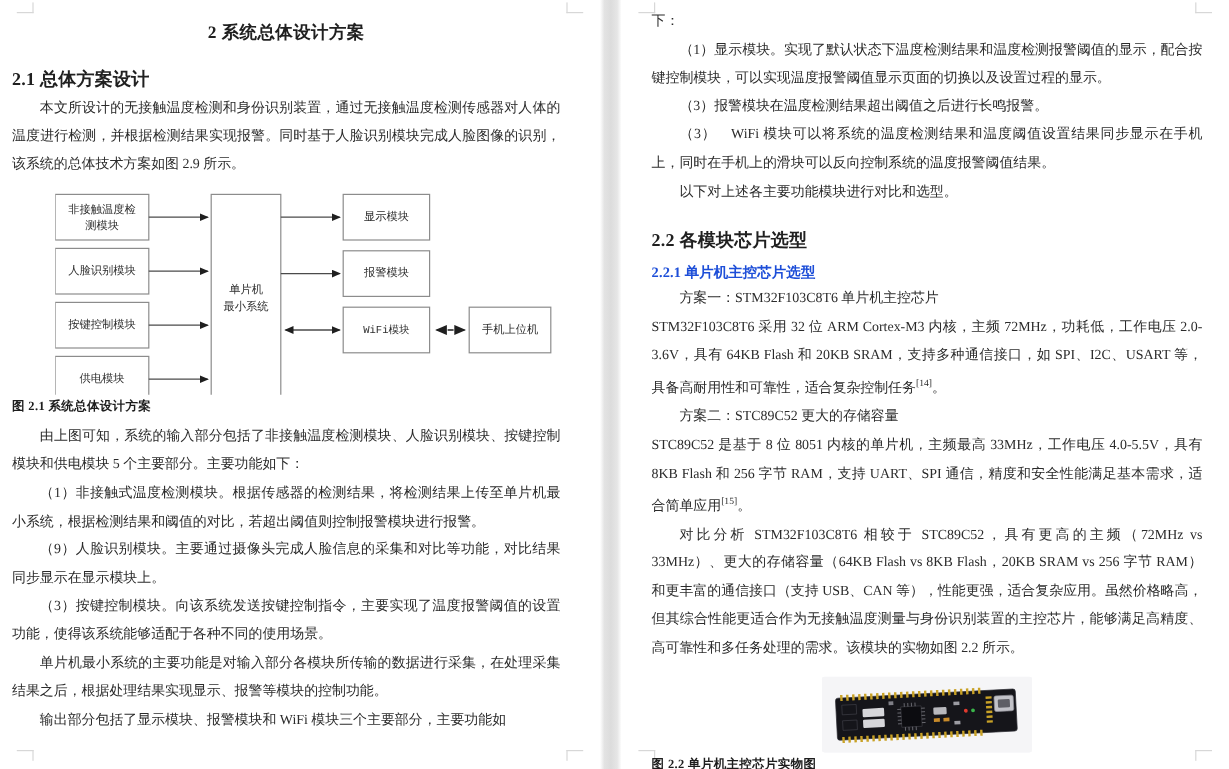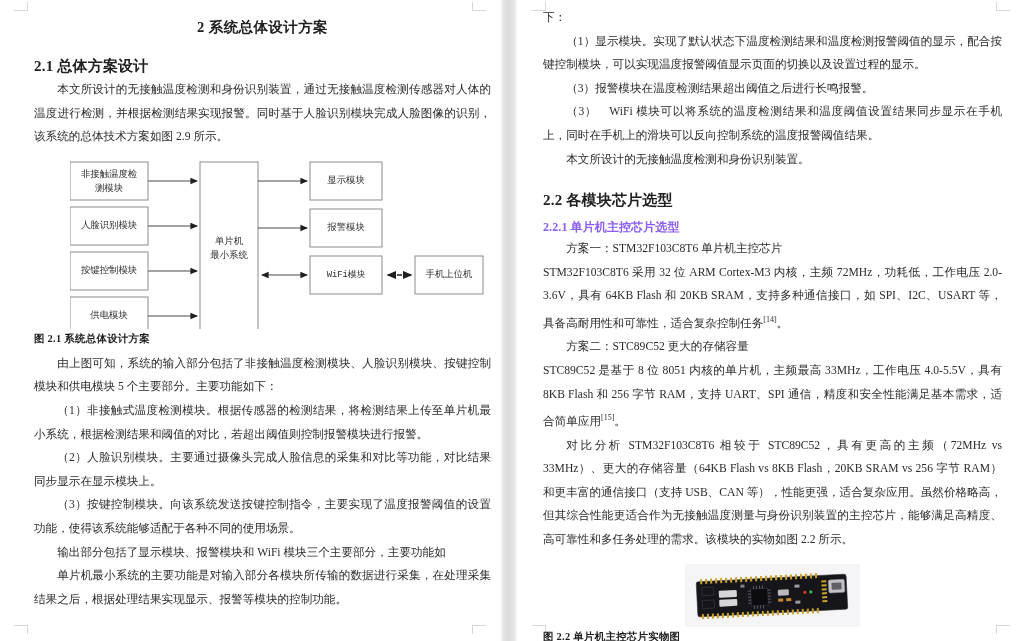--- a/index.html
+++ b/index.html
@@ -35,21 +35,21 @@
     height: 641px;
     background: linear-gradient(to right, #ffffff 0%, #e3e3e3 20%, #dcdcdc 50%, #e6e6e6 80%, #ffffff 100%);
     flex: 0 0 18px;
   }
   .page-right { width: 506px; }
 
   .page-body {
     position: absolute;
     box-sizing: border-box;
   }
-  .page-left .page-body  { left: 34px;  top: 6px; width: 457px; }
+  .page-left .page-body  { left: 10px;  top: 6px; width: 457px; }
   .page-right .page-body { left: 25px;  top: 6px; width: 459px; }
 
   
   .h1 {
     text-align: center;
     font-size: 14.5px;
     font-weight: bold;
     letter-spacing: 0.4px;
     margin: 12px 0 0 0;
     color: #202020;
@@ -58,21 +58,21 @@
     font-size: 15px;
     font-weight: bold;
     margin: 20px 0 2px 0;
     color: #202020;
     letter-spacing: 0.2px;
   }
   .h3 {
     font-size: 12px;
     font-weight: bold;
     margin: 9px 0 1px 0;
-    color: #8b5cf6;
+    color: #1d4ed8;
     letter-spacing: 0.1px;
   }
   p.body {
     font-size: 11.6px;
     line-height: 23.6px;
     margin: 0;
     text-align: justify;
     text-justify: inter-ideograph;
     text-indent: 2em;
     color: #2b2b2b;
@@ -232,24 +232,24 @@
           <text class="dg-text mono" x="276" y="116">WiFi模块</text>
 
           <text class="dg-text" x="379" y="116">手机上位机</text>
         </svg>
       </div>
 
       <div class="figcaption">图 2.1  系统总体设计方案</div>
 
       <p class="body" style="margin-top:6px;">由上图可知，系统的输入部分包括了非接触温度检测模块、人脸识别模块、按键控制模块和供电模块 5 个主要部分。主要功能如下：</p>
       <p class="body">（1）非接触式温度检测模块。根据传感器的检测结果，将检测结果上传至单片机最小系统，根据检测结果和阈值的对比，若超出阈值则控制报警模块进行报警。</p>
-      <p class="body">（2）人脸识别模块。主要通过摄像头完成人脸信息的采集和对比等功能，对比结果同步显示在显示模块上。</p>
+      <p class="body">（9）人脸识别模块。主要通过摄像头完成人脸信息的采集和对比等功能，对比结果同步显示在显示模块上。</p>
       <p class="body">（3）按键控制模块。向该系统发送按键控制指令，主要实现了温度报警阈值的设置功能，使得该系统能够适配于各种不同的使用场景。</p>
+      <p class="body">单片机最小系统的主要功能是对输入部分各模块所传输的数据进行采集，在处理采集结果之后，根据处理结果实现显示、报警等模块的控制功能。</p>
       <p class="body">输出部分包括了显示模块、报警模块和 WiFi 模块三个主要部分，主要功能如</p>
-      <p class="body">单片机最小系统的主要功能是对输入部分各模块所传输的数据进行采集，在处理采集结果之后，根据处理结果实现显示、报警等模块的控制功能。</p>
     </div>
   </div>
 
   <div class="page-gutter"></div>
 
   <div class="page page-right">
 
     <div class="corner tl" style="left:14px;  top:2px;">
         <i class="c-h"></i>
         <i class="c-v"></i>
@@ -266,21 +266,21 @@
         <i class="c-h"></i>
         <i class="c-v"></i>
       </div>
 
     <div class="page-body">
 
       <p class="body noindent">下：</p>
       <p class="body">（1）显示模块。实现了默认状态下温度检测结果和温度检测报警阈值的显示，配合按键控制模块，可以实现温度报警阈值显示页面的切换以及设置过程的显示。</p>
       <p class="body">（3）报警模块在温度检测结果超出阈值之后进行长鸣报警。</p>
       <p class="body">（3）　WiFi 模块可以将系统的温度检测结果和温度阈值设置结果同步显示在手机上，同时在手机上的滑块可以反向控制系统的温度报警阈值结果。</p>
-      <p class="body">本文所设计的无接触温度检测和身份识别装置。</p>
+      <p class="body">以下对上述各主要功能模块进行对比和选型。</p>
 
       <div class="h2">2.2  各模块芯片选型</div>
       <div class="h3">2.2.1  单片机主控芯片选型</div>
 
       <p class="body">方案一：STM32F103C8T6 单片机主控芯片</p>
 
       <p class="body noindent"><span>STM32F103C8T6 采用 32 位 ARM Cortex-M3 内核，主频 72MHz，功耗低，工作电压 2.0-3.6V，具有 64KB Flash 和 20KB SRAM，支持多种通信接口，如 SPI、I2C、USART 等，具备高耐用性和可靠性，适合复杂控制任务</span><sup>[14]</sup><span>。</span></p>
 
       <p class="body">方案二：STC89C52 更大的存储容量</p>
 

